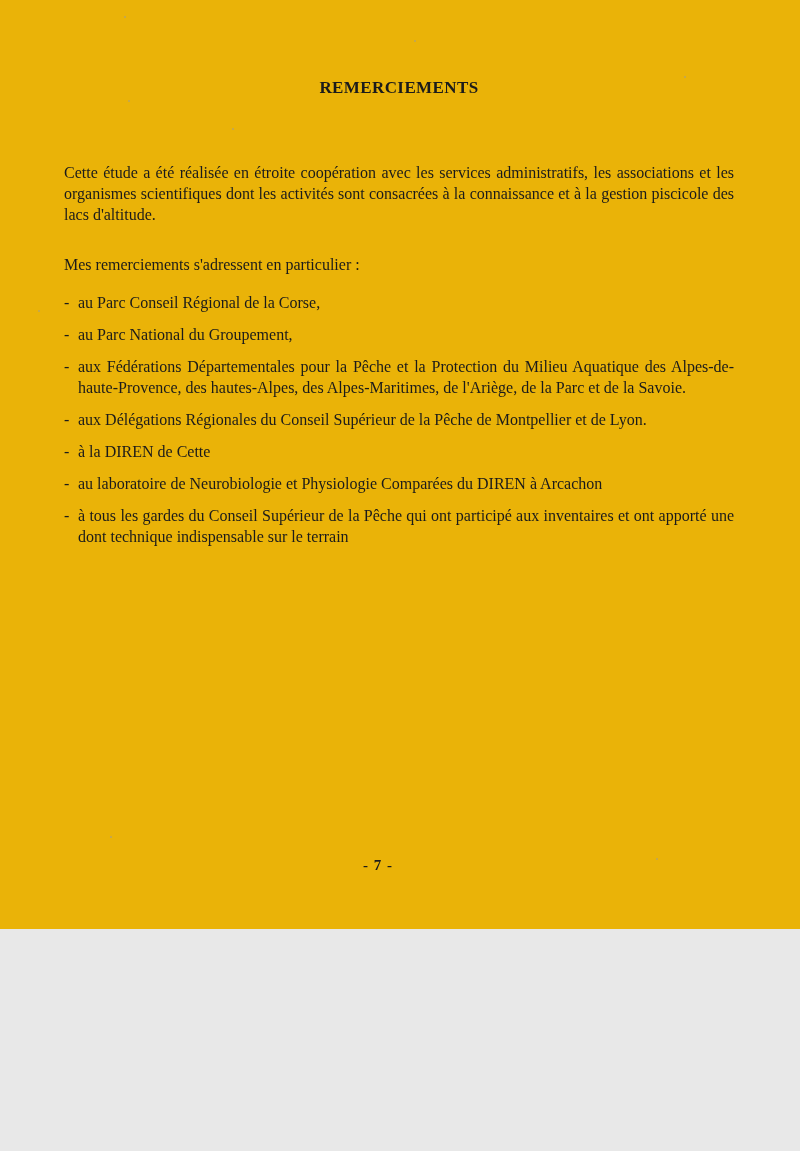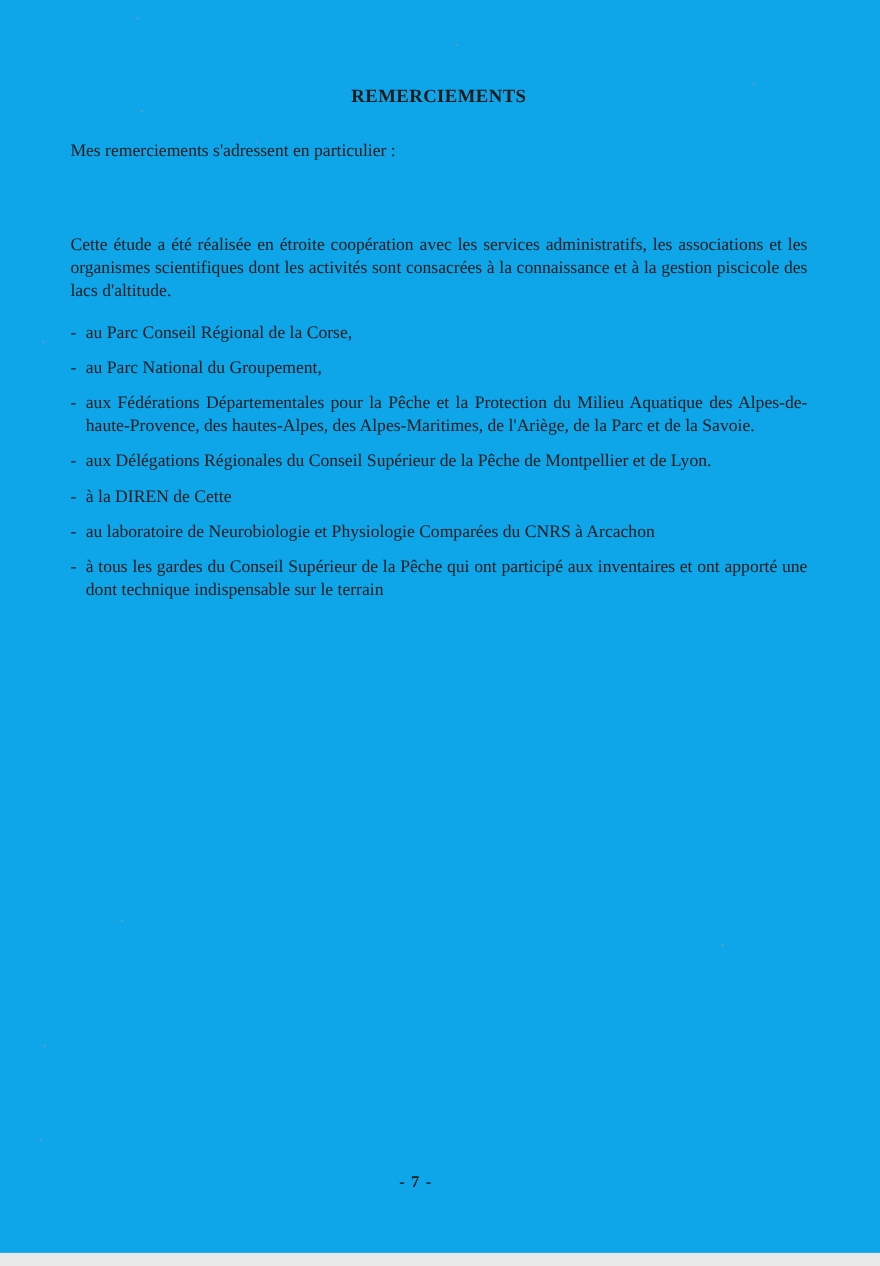--- a/index.html
+++ b/index.html
@@ -2,23 +2,23 @@
 <html><head>
 <meta charset="utf-8">
 <style>
   * { margin: 0; padding: 0; box-sizing: border-box; }
   html, body { background: #e8e8e8; }
   body { font-family: "Liberation Serif", "DejaVu Serif", serif; }
 
   .page {
     position: relative;
     width: 800px;
-    height: 1139px;
+    height: 929px;
     margin: 0 auto;
-    background: #0ea5e9;
+    background: #eab308;
     color: #1b1b1b;
     overflow: hidden;
   }
 
   .content {
     padding: 0 66px 0 64px;
   }
 
   .title {
     margin-top: 78px;
@@ -80,23 +80,23 @@
   }
 </style>
 </head>
 <body>
 
 <div class="page">
   <div class="content">
 
     <h1 class="title">REMERCIEMENTS</h1>
 
+    <p class="para intro">Cette étude a été réalisée en étroite coopération avec les services administratifs, les associations et les organismes scientifiques dont les activités sont consacrées à la connaissance et à la gestion piscicole des lacs d'altitude.</p>
+
     <p class="para lead">Mes remerciements s'adressent en particulier :</p>
-
-    <p class="para intro">Cette étude a été réalisée en étroite coopération avec les services administratifs, les associations et les organismes scientifiques dont les activités sont consacrées à la connaissance et à la gestion piscicole des lacs d'altitude.</p>
 
     <div class="ack-list">
 
       <div class="list-item">
         <span class="marker">-</span>
         <span class="item-text">au Parc Conseil Régional de la Corse,</span>
       </div>
 
       <div class="list-item">
         <span class="marker">-</span>
@@ -113,21 +113,21 @@
         <span class="item-text">aux Délégations Régionales du Conseil Supérieur de la Pêche de Montpellier et de Lyon.</span>
       </div>
 
       <div class="list-item">
         <span class="marker">-</span>
         <span class="item-text">à la DIREN de Cette</span>
       </div>
 
       <div class="list-item">
         <span class="marker">-</span>
-        <span class="item-text">au laboratoire de Neurobiologie et Physiologie Comparées du CNRS à Arcachon</span>
+        <span class="item-text">au laboratoire de Neurobiologie et Physiologie Comparées du DIREN à Arcachon</span>
       </div>
 
       <div class="list-item">
         <span class="marker">-</span>
         <span class="item-text">à tous les gardes du Conseil Supérieur de la Pêche qui ont participé aux inventaires et ont apporté une dont technique indispensable sur le terrain</span>
       </div>
 
     </div>
 
 

